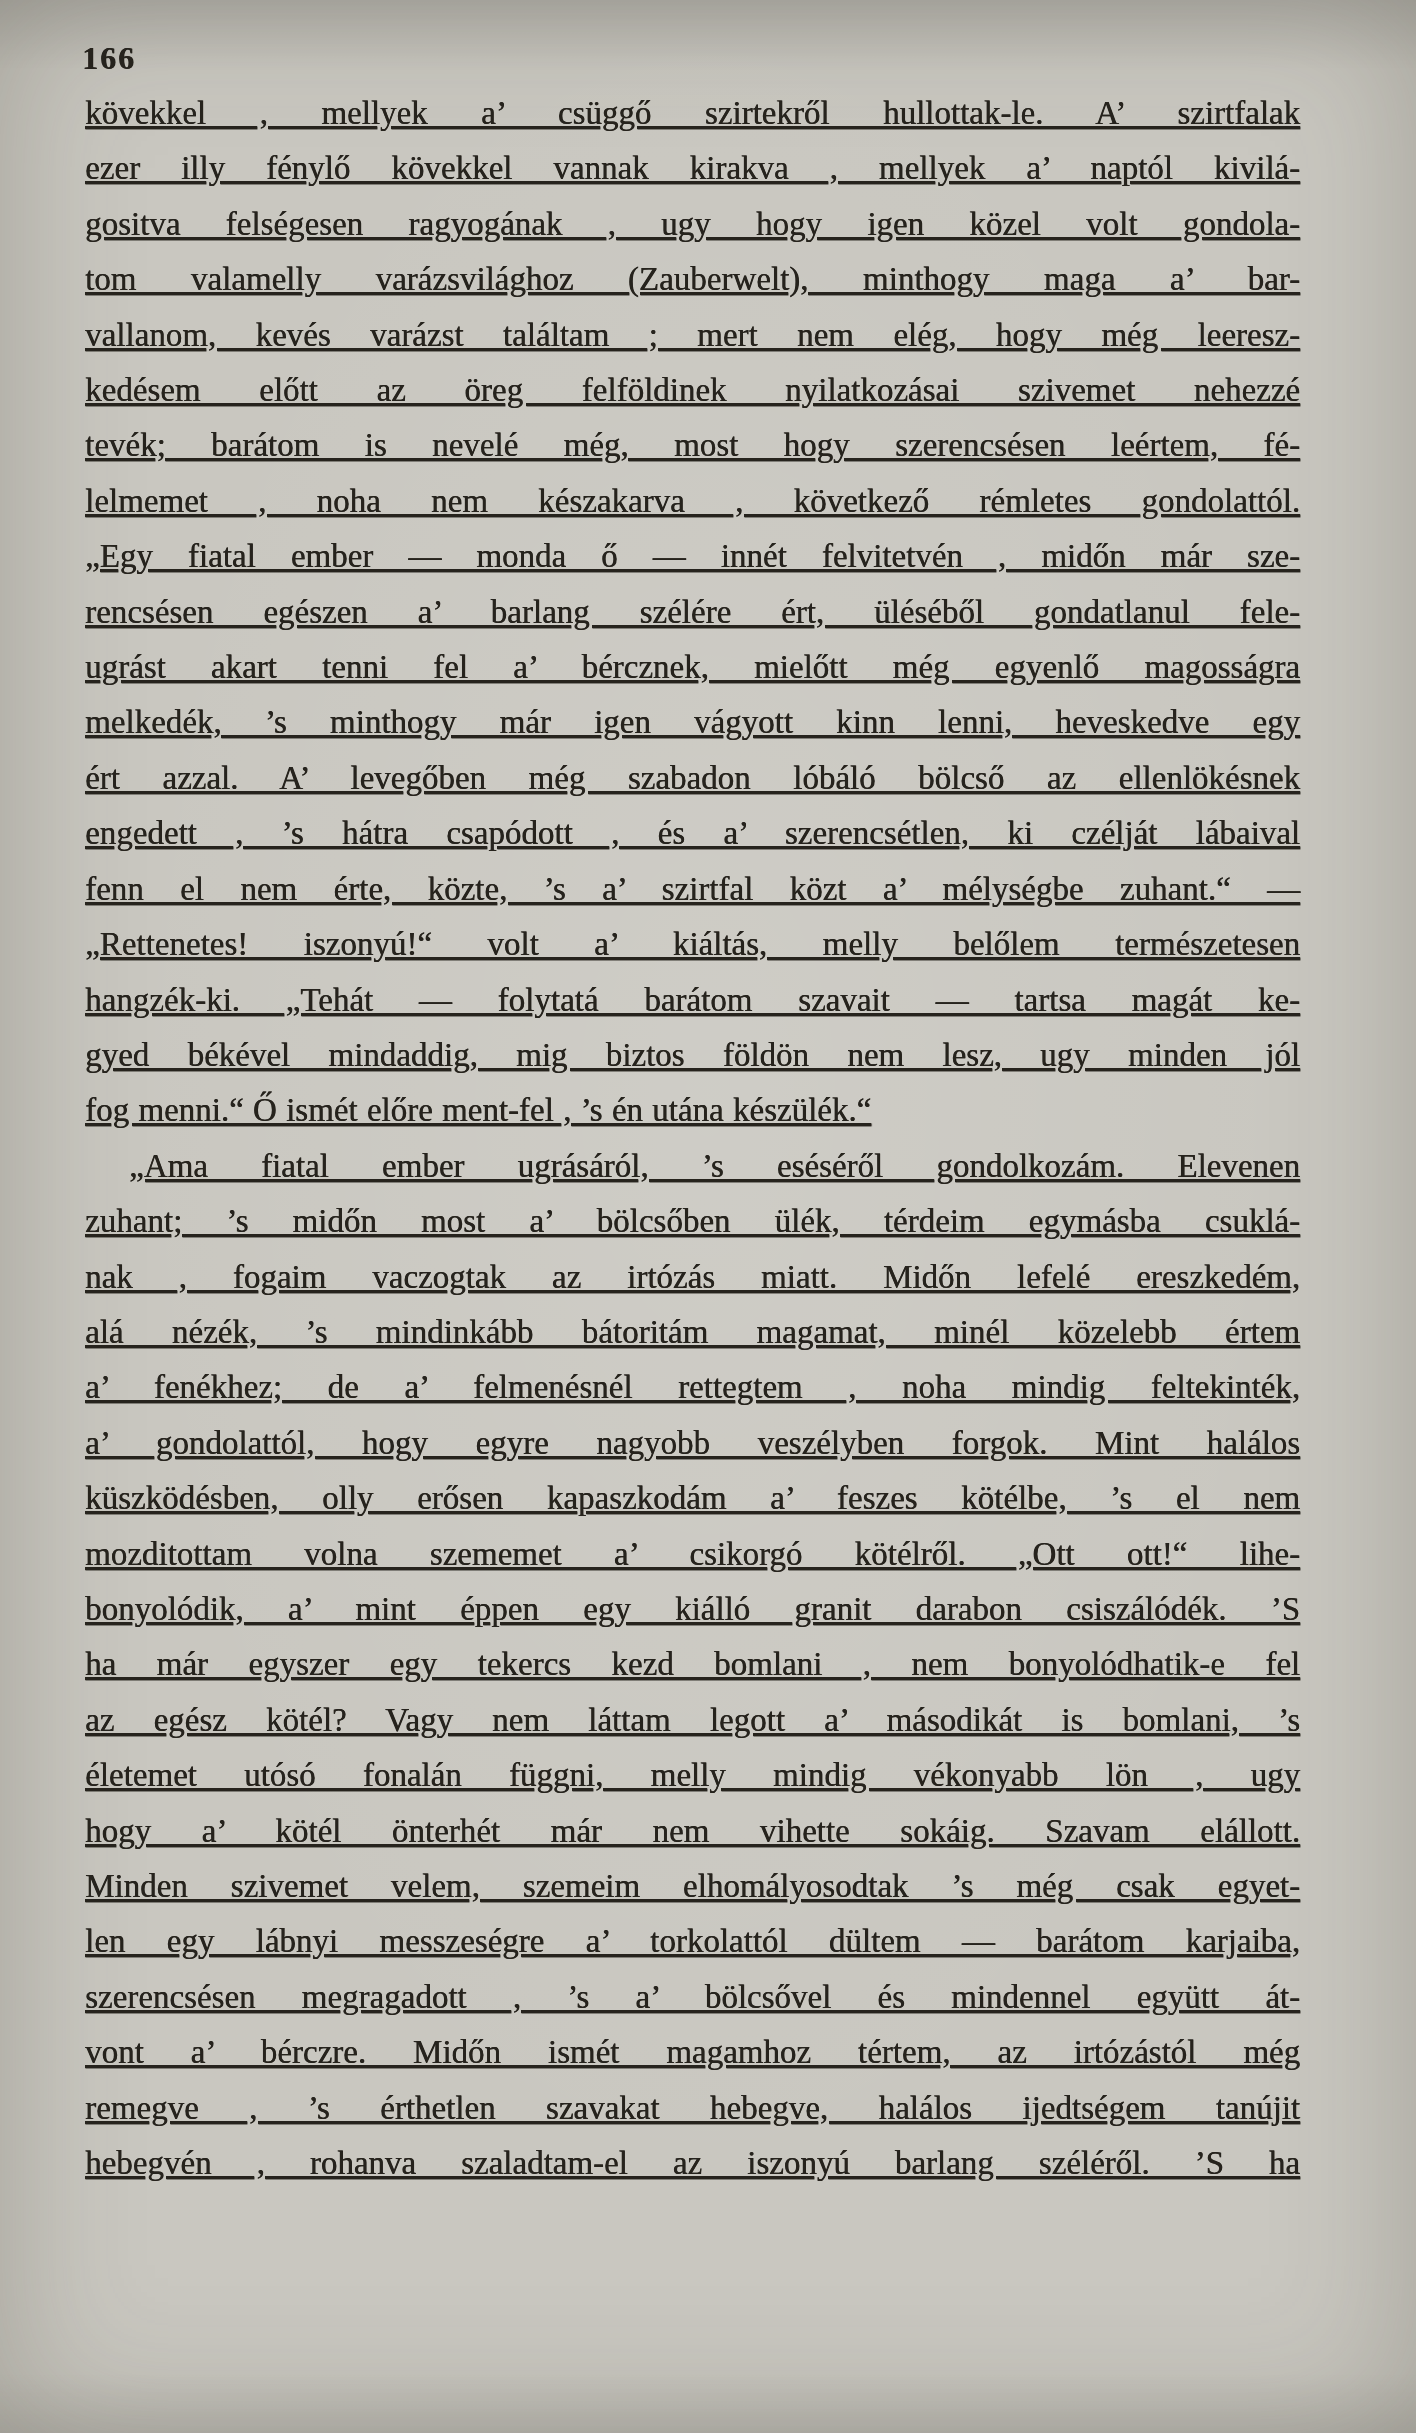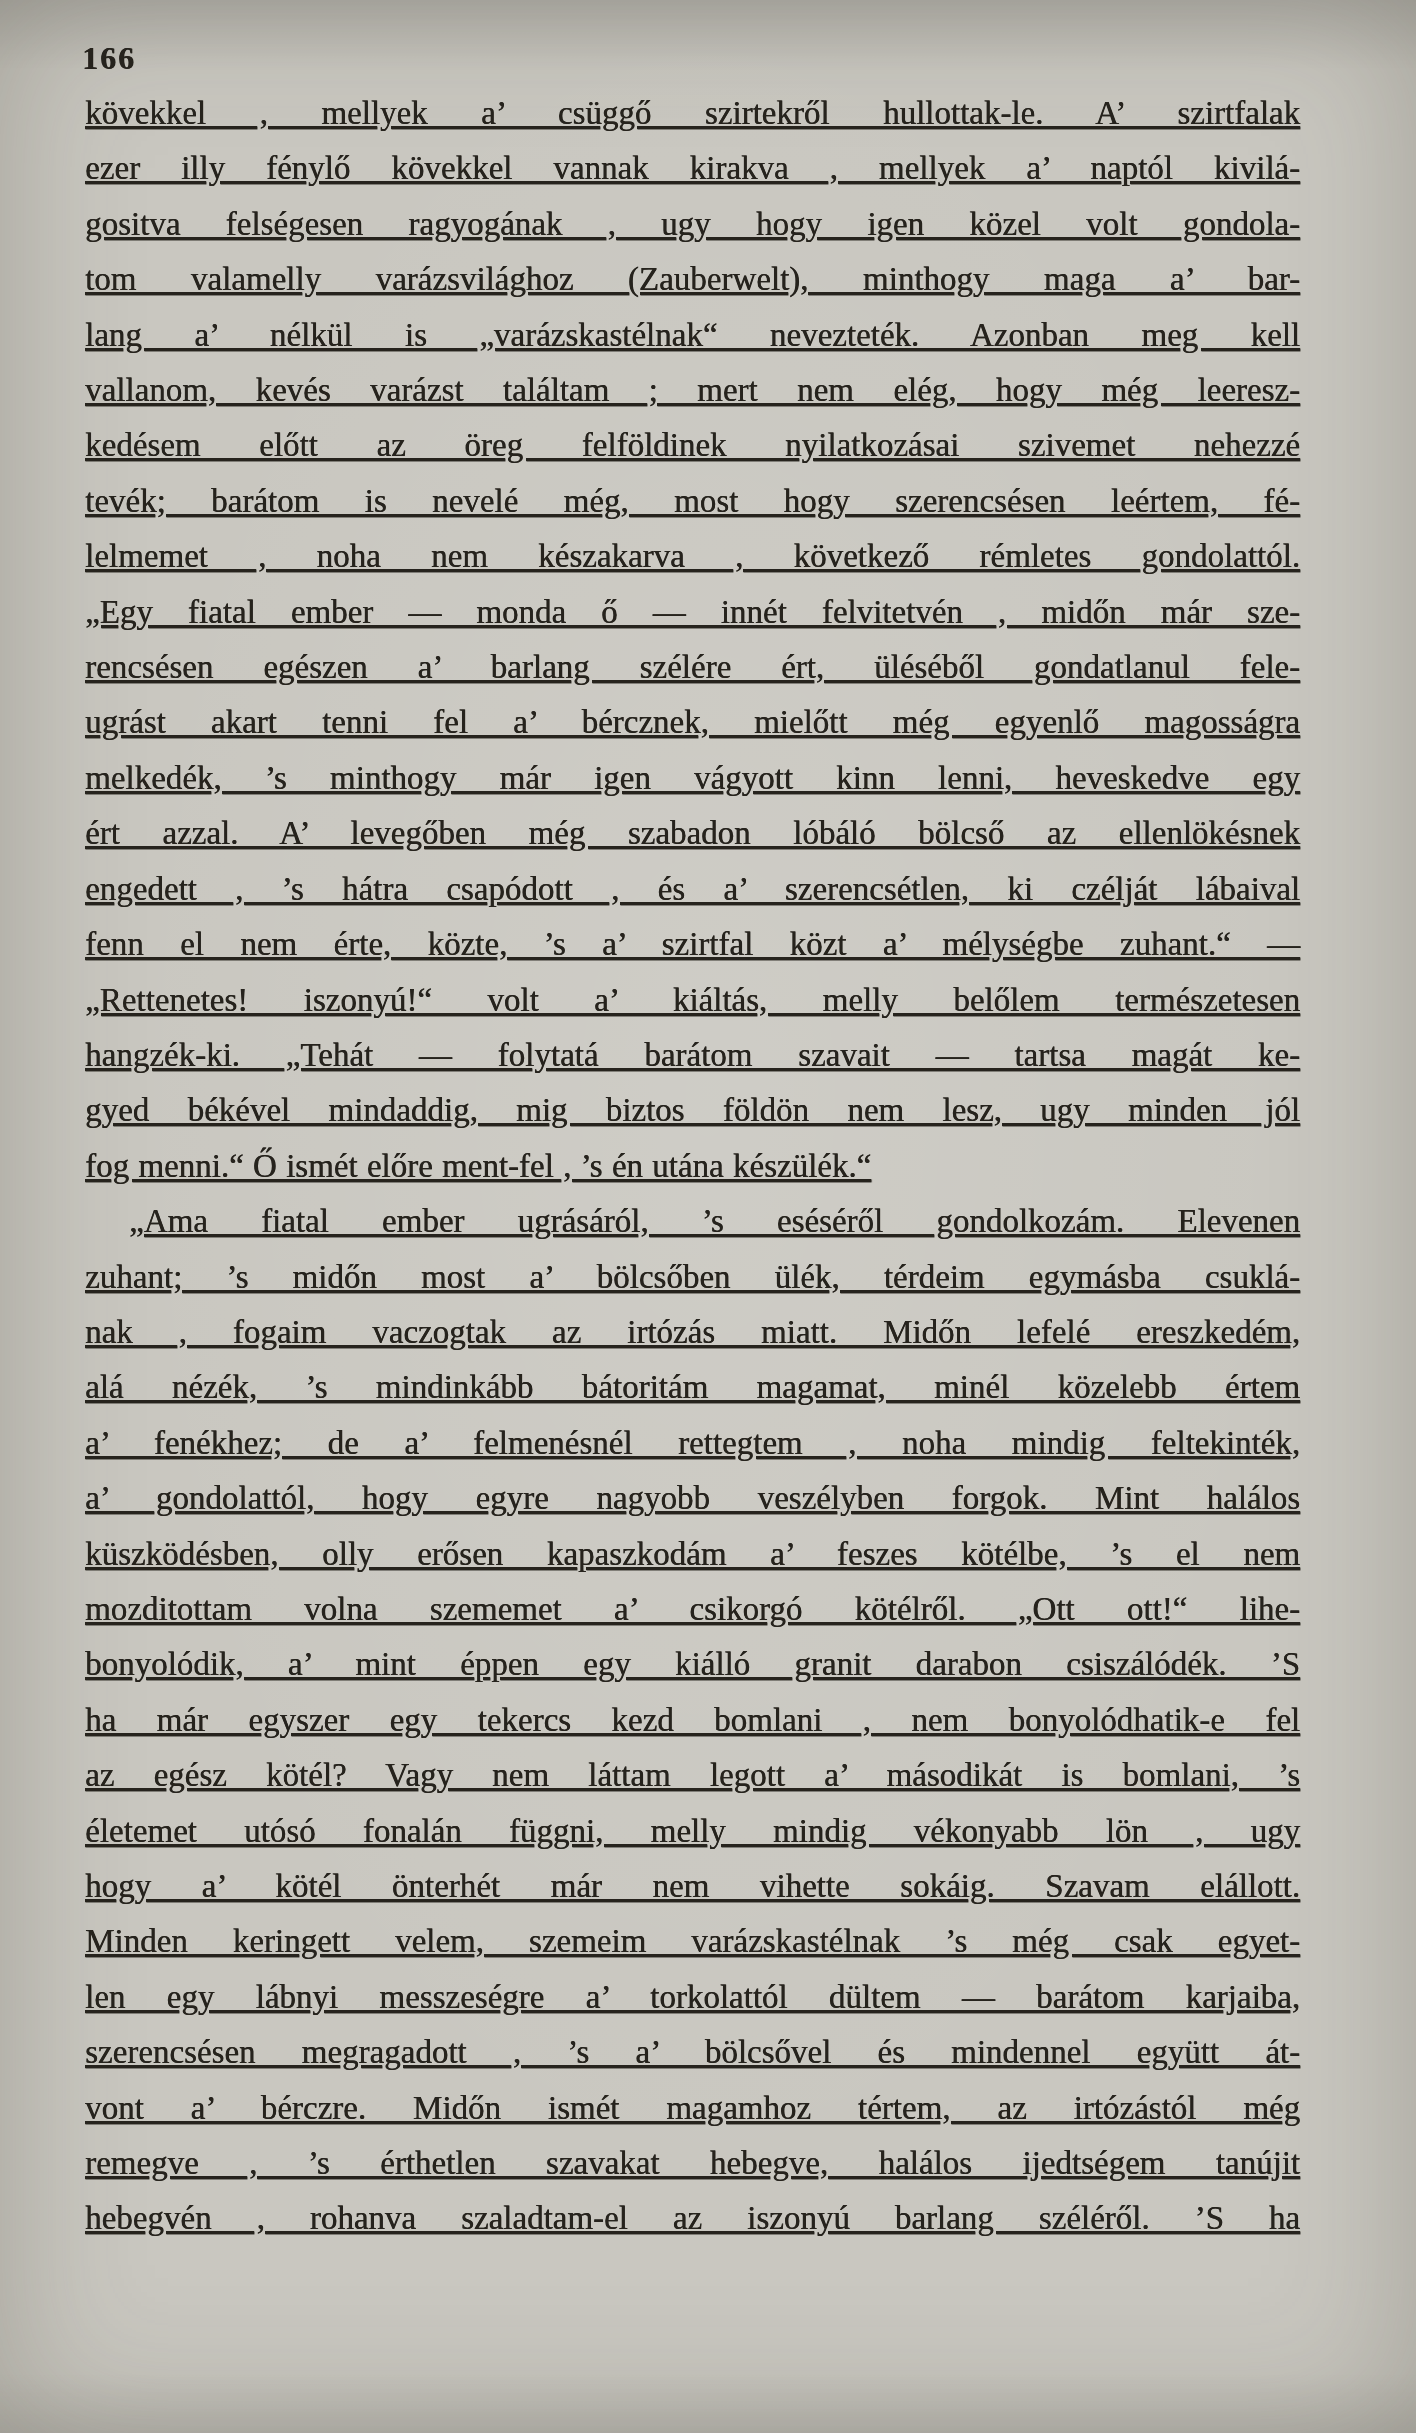--- a/index.html
+++ b/index.html
@@ -55,21 +55,20 @@
 </head>
 <body>
 
 <div class="page">
   <div class="page-number">166</div>
   <div class="text-block">
       <div class="line">kövekkel , mellyek a’ csüggő szirtekről hullottak-le. A’ szirtfalak</div>
       <div class="line">ezer illy fénylő kövekkel vannak kirakva , mellyek a’ naptól kivilá-</div>
       <div class="line">gositva felségesen ragyogának , ugy hogy igen közel volt gondola-</div>
       <div class="line">tom valamelly varázsvilághoz (Zauberwelt), minthogy maga a’ bar-</div>
-      <div class="line">lang a’ nélkül is „varázskastélnak“ nevezteték. Azonban meg kell</div>
       <div class="line">vallanom, kevés varázst találtam ; mert nem elég, hogy még leeresz-</div>
       <div class="line">kedésem előtt az öreg felföldinek nyilatkozásai szivemet nehezzé</div>
       <div class="line">tevék; barátom is nevelé még, most hogy szerencsésen leértem, fé-</div>
       <div class="line">lelmemet , noha nem készakarva , következő rémletes gondolattól.</div>
       <div class="line">„Egy fiatal ember — monda ő — innét felvitetvén , midőn már sze-</div>
       <div class="line">rencsésen egészen a’ barlang szélére ért, üléséből gondatlanul fele-</div>
       <div class="line">ugrást akart tenni fel a’ bércznek, mielőtt még egyenlő magosságra</div>
       <div class="line">melkedék, ’s minthogy már igen vágyott kinn lenni, heveskedve egy</div>
       <div class="line">ért azzal. A’ levegőben még szabadon lóbáló bölcső az ellenlökésnek</div>
       <div class="line">engedett , ’s hátra csapódott , és a’ szerencsétlen, ki czélját lábaival</div>
@@ -84,20 +83,20 @@
       <div class="line">alá nézék, ’s mindinkább bátoritám magamat, minél közelebb értem</div>
       <div class="line">a’ fenékhez; de a’ felmenésnél rettegtem , noha mindig feltekinték,</div>
       <div class="line">a’ gondolattól, hogy egyre nagyobb veszélyben forgok. Mint halálos</div>
       <div class="line">küszködésben, olly erősen kapaszkodám a’ feszes kötélbe, ’s el nem</div>
       <div class="line">mozditottam volna szememet a’ csikorgó kötélről. „Ott ott!“ lihe-</div>
       <div class="line">bonyolódik, a’ mint éppen egy kiálló granit darabon csiszálódék. ’S</div>
       <div class="line">ha már egyszer egy tekercs kezd bomlani , nem bonyolódhatik-e fel</div>
       <div class="line">az egész kötél? Vagy nem láttam legott a’ másodikát is bomlani, ’s</div>
       <div class="line">életemet utósó fonalán függni, melly mindig vékonyabb lön , ugy</div>
       <div class="line">hogy a’ kötél önterhét már nem vihette sokáig. Szavam elállott.</div>
-      <div class="line">Minden keringett velem, szemeim varázskastélnak ’s még csak egyet-</div>
+      <div class="line">Minden szivemet velem, szemeim elhomályosodtak ’s még csak egyet-</div>
       <div class="line">len egy lábnyi messzeségre a’ torkolattól dültem — barátom karjaiba,</div>
       <div class="line">szerencsésen megragadott , ’s a’ bölcsővel és mindennel együtt át-</div>
       <div class="line">vont a’ bérczre. Midőn ismét magamhoz tértem, az irtózástól még</div>
       <div class="line">remegve , ’s érthetlen szavakat hebegve, halálos ijedtségem tanújit</div>
       <div class="line">hebegvén , rohanva szaladtam-el az iszonyú barlang széléről. ’S ha</div>
     </div>
 </div>
 
 </body></html>

